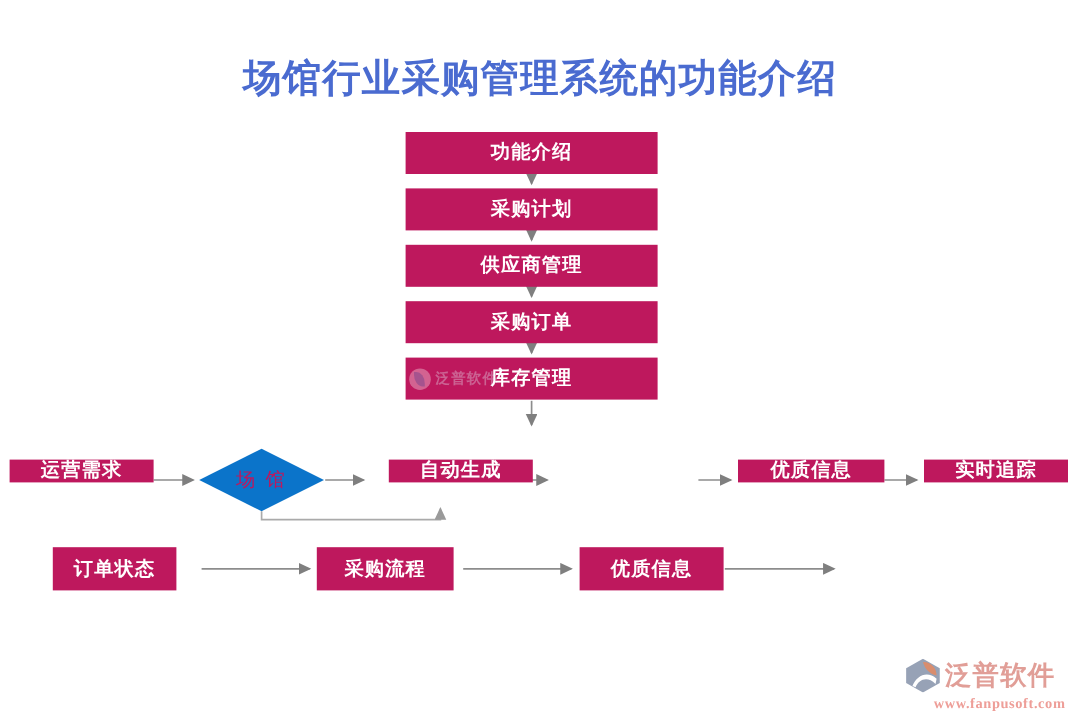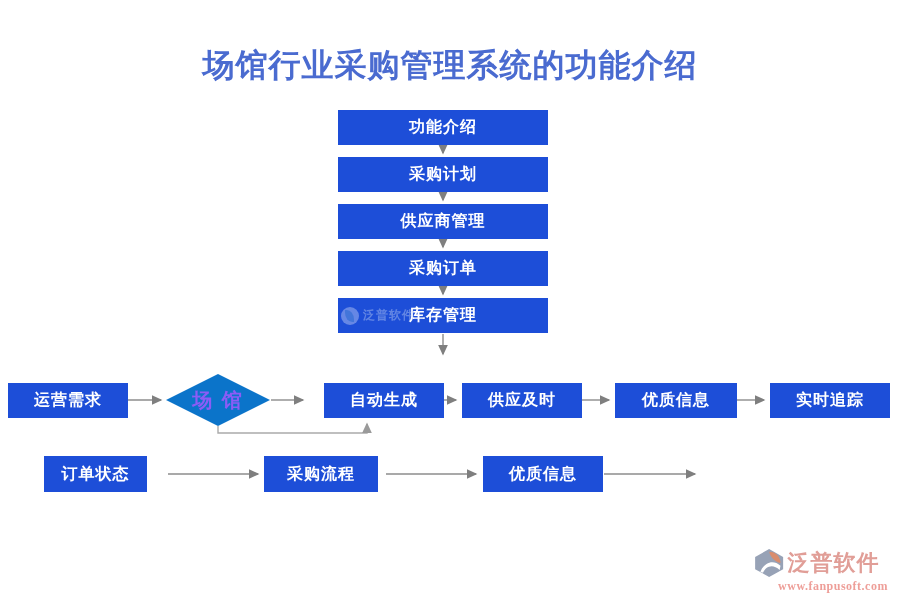--- a/index.html
+++ b/index.html
@@ -6,33 +6,33 @@
   #canvas{
     position:relative;width:900px;height:600px;background:#ffffff;overflow:hidden;
     font-family:"Liberation Sans","DejaVu Sans",sans-serif;
   }
   .title{
     position:absolute;left:0;top:44px;width:900px;text-align:center;
     font-family:"Liberation Serif","DejaVu Serif",serif;
     font-size:32px;font-weight:bold;color:#4a6bd0;letter-spacing:1px;
   }
   .node{
-    position:absolute;background:#1d4ed8;color:#ffffff;
+    position:absolute;background:#be185d;color:#ffffff;
     display:flex;align-items:center;justify-content:center;
     font-size:16px;font-weight:bold;letter-spacing:1px;
   }
   .node.toprow{left:338px;width:210px;height:35px;}
-  .mid{top:383px;height:35px;}
+  .mid{top:383px;height:19px;}
   .bot{top:456px;height:36px;}
   #connectors{position:absolute;left:0;top:0;width:900px;height:600px;pointer-events:none;}
   #diamond-layer{position:absolute;left:0;top:0;width:900px;height:600px;pointer-events:none;}
   .diamond-label{
     position:absolute;left:166px;top:383px;width:104px;height:35px;
     display:flex;align-items:center;justify-content:center;
-    color:#8b5cf6;font-size:20px;font-weight:bold;letter-spacing:2px;
+    color:#be185d;font-size:16px;font-weight:normal;letter-spacing:2px;
   }
   .watermark{
     position:absolute;left:3px;top:50%;transform:translateY(-50%);
     display:flex;align-items:center;gap:4px;opacity:0.38;
   }
   .watermark .wm-circle{
     width:18px;height:18px;border-radius:50%;
     background:rgba(255,255,255,0.85);
     position:relative;flex:0 0 auto;
   }
@@ -106,21 +106,20 @@
   </div>
 
   <div class="node mid" style="left:8px;width:120px">运营需求</div>
 
   <svg id="diamond-layer" width="900" height="600" viewBox="0 0 900 600">
     <polygon points="166,400 218,374 270,400 218,426" fill="#0b74ca"></polygon>
   </svg>
   <div class="diamond-label">场 馆</div>
 
   <div class="node mid" style="left:324px;width:120px">自动生成</div>
-  <div class="node mid" style="left:462px;width:120px">供应及时</div>
   <div class="node mid" style="left:615px;width:122px">优质信息</div>
   <div class="node mid" style="left:770px;width:120px">实时追踪</div>
 
   <div class="node bot" style="left:44px;width:103px">订单状态</div>
   <div class="node bot" style="left:264px;width:114px">采购流程</div>
   <div class="node bot" style="left:483px;width:120px">优质信息</div>
 
   <div class="brand">
     <div class="brand-row">
       <svg width="30" height="28" viewBox="0 0 34 32">

